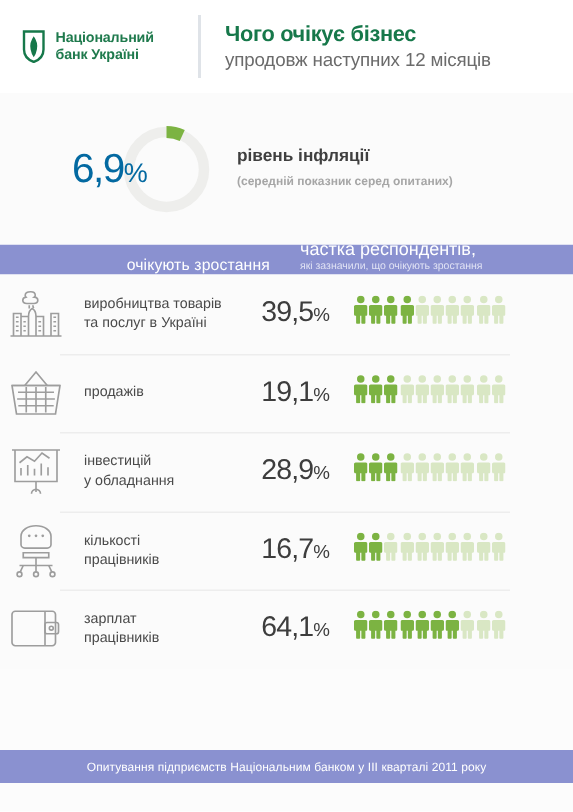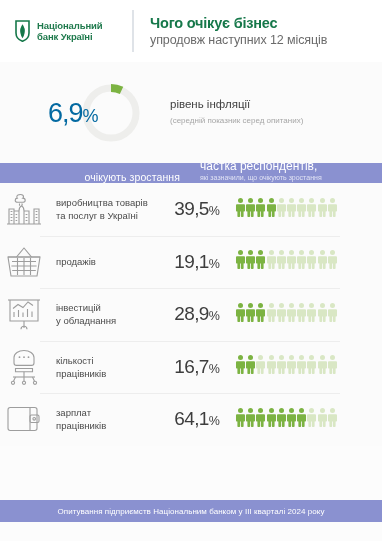--- a/index.html
+++ b/index.html
@@ -89,21 +89,21 @@
     left: -32px;
     top: 50%;
     transform: translateY(-50%);
     font-size: 27px;
     color: #0369a1;
     letter-spacing: -1px;
     white-space: nowrap;
     z-index: 2;
   }
   .inflation-value .pct { font-size: 18px; letter-spacing: -0.5px; }
-  .inflation-texts { margin-left: 28px; padding-bottom: 2px; }
+  .inflation-texts { margin-left: 16px; padding-bottom: 2px; font-weight: bold; }
   .inflation-label {
     font-size: 11.5px;
     color: #3f3f3f;
     line-height: 15px;
   }
   .inflation-note {
     font-size: 8px;
     color: #a6a6a6;
     line-height: 13px;
     margin-top: 2px;
@@ -545,16 +545,16 @@
             </svg></span>
           <span class="person"><svg width="9" height="19" viewBox="0 0 9 19" fill="#d9e7c4">
               <circle cx="4.5" cy="2.6" r="2.5"></circle>
               <path d="M1.1 6.3h6.8c.6 0 1.1.5 1.1 1.1v5.1c0 .6-.4 1-.9 1h-.5v4.7c0 .4-.3.7-.7.7H5.6c-.4 0-.7-.3-.7-.7v-4.7H4.1v4.7c0 .4-.3.7-.7.7H2.1c-.4 0-.7-.3-.7-.7v-4.7H.9c-.5 0-.9-.4-.9-1V7.4c0-.6.5-1.1 1.1-1.1z"></path>
             </svg></span>
         </div>
       </div>
     </div>
 
   <div class="footer">
-    <div class="footer-text">Опитування підприємств Національним банком у III кварталі 2024 року</div>
+    <div class="footer-text">Опитування підприємств Національним банком у III кварталі 2011 року</div>
   </div>
 
 </div>
 
 </body></html>

